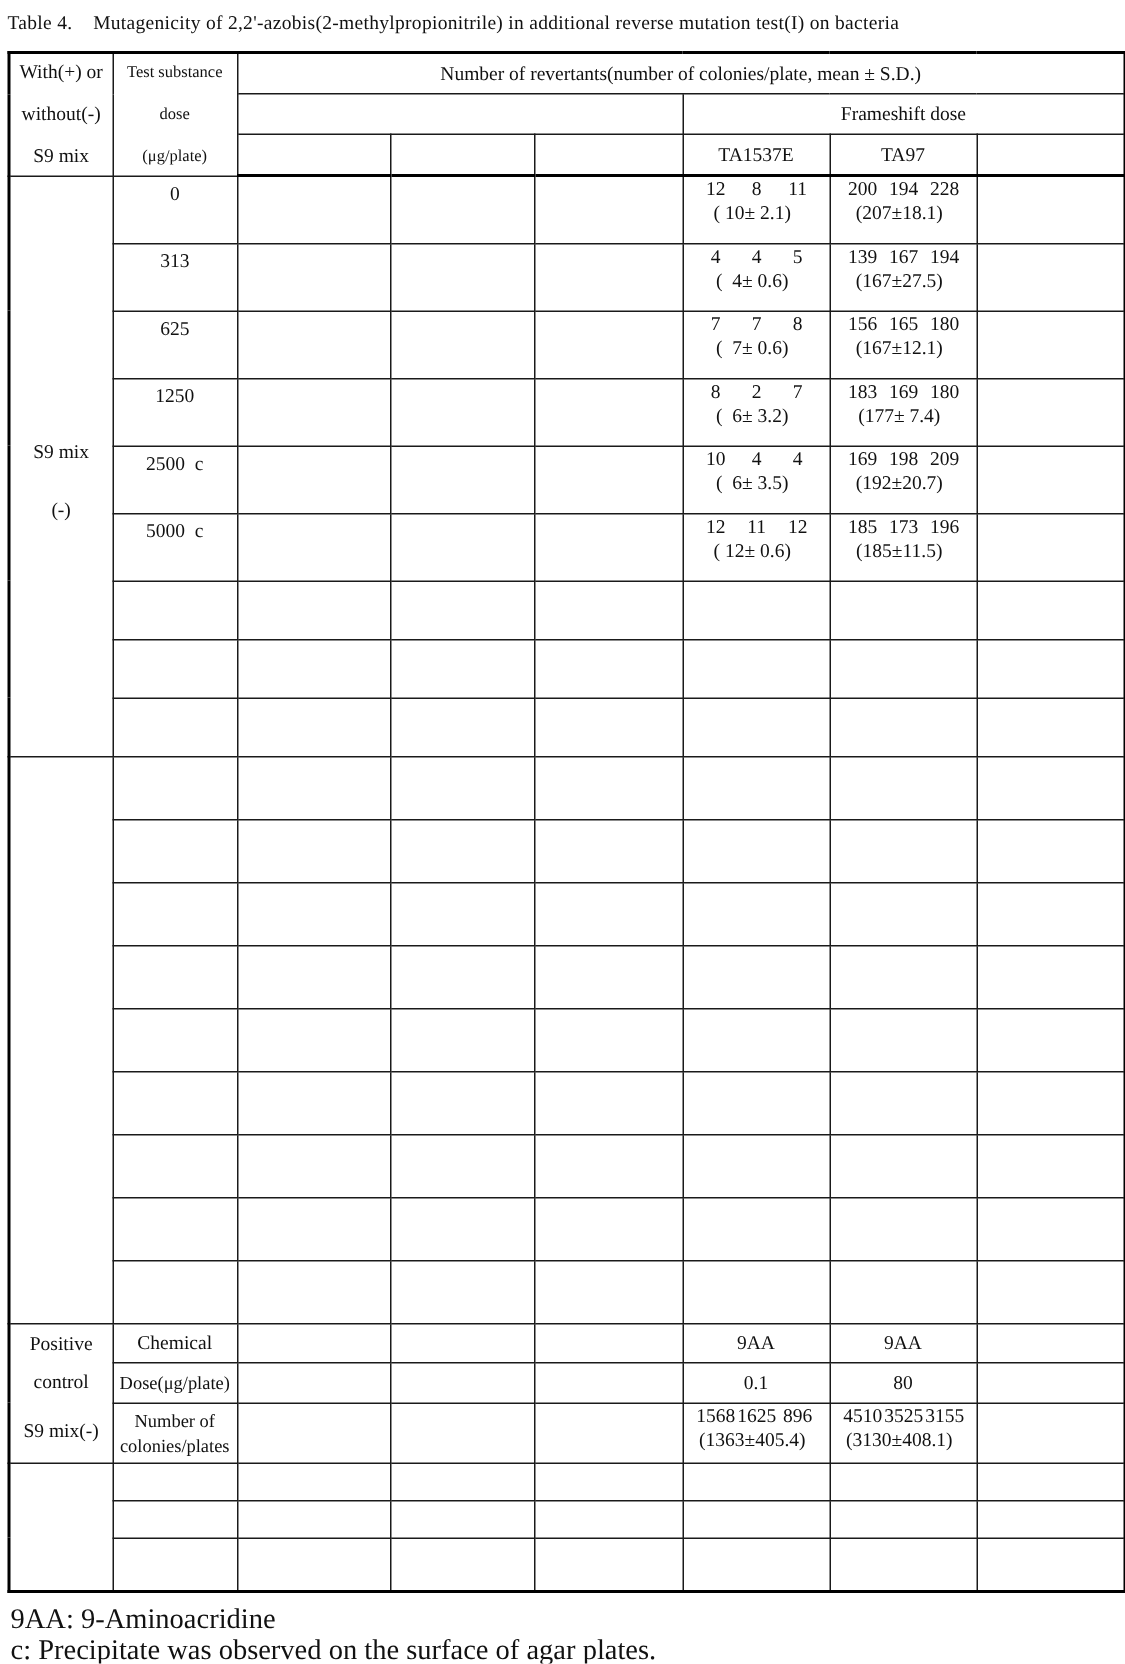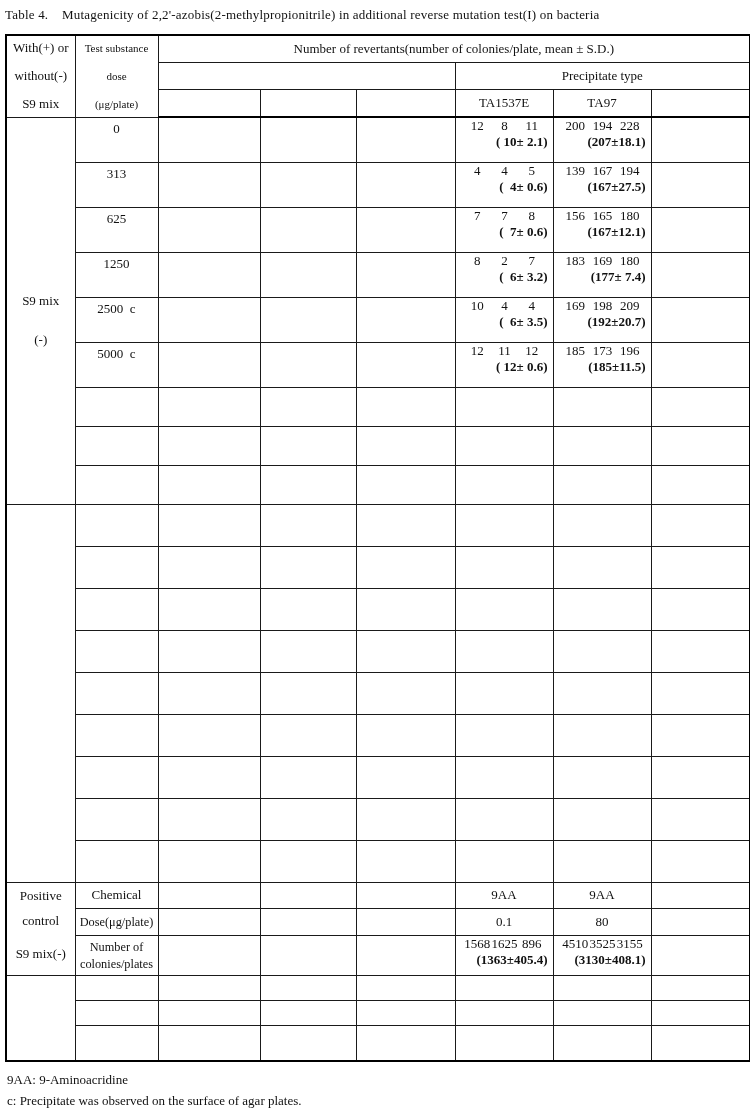--- a/index.html
+++ b/index.html
@@ -57,35 +57,35 @@
   td.s9cell{position:relative;vertical-align:top;}
   .s9pos{
     position:absolute;top:163px;left:0;right:0;
     text-align:center;line-height:39px;
   }
 
   td.dose{vertical-align:top;padding-top:3px;white-space:pre;}
   td.vals{vertical-align:top;padding-top:0;}
   .trip{display:flex;padding:0 7px 0 8px;}
   .trip span{flex:1;text-align:center;white-space:pre;}
-  .mean{text-align:right;padding-right:5px;white-space:pre;font-weight:bold;}
+  .mean{text-align:center;padding-right:5px;white-space:pre;}
 
   td.pcleft{vertical-align:top;}
   .pcstack{display:flex;flex-direction:column;align-items:center;}
   .pcstack .l1{height:25px;line-height:25px;}
   .pcstack .l2{height:26px;line-height:26px;}
   .pcstack .l3{height:39px;line-height:39px;}
   td.lbl{white-space:nowrap;}
   td.lbl2{font-size:12.3px;white-space:nowrap;}
   .two{line-height:15px;padding-top:2px;}
 
   .footnotes{margin:10px 0 0 4px;}
   .footnotes p{
     margin:0 0 6.5px 0;
-    font-size:13px;
+    font-size:19px;
     white-space:pre-wrap;
     line-height:15px;
   }
 </style>
 </head>
 <body>
 
 <div class="page">
 
   <div class="title">Table 4.    Mutagenicity of 2,2'-azobis(2-methylpropionitrile) in additional reverse mutation test(I) on bacteria</div>
@@ -115,21 +115,21 @@
         <div class="vstack">
           <span>Test substance</span>
           <span>dose</span>
           <span>(μg/plate)</span>
         </div>
       </td>
       <td colspan="6">Number of revertants(number of colonies/plate, mean ± S.D.)</td>
     </tr>
     <tr class="rh">
       <td colspan="3"></td>
-      <td colspan="3">Precipitate type</td>
+      <td colspan="3">Frameshift dose</td>
     </tr>
     <tr class="rh hsep">
       <td></td>
       <td></td>
       <td></td>
       <td>TA1537E</td>
       <td>TA97</td>
       <td></td>
     </tr>
 

